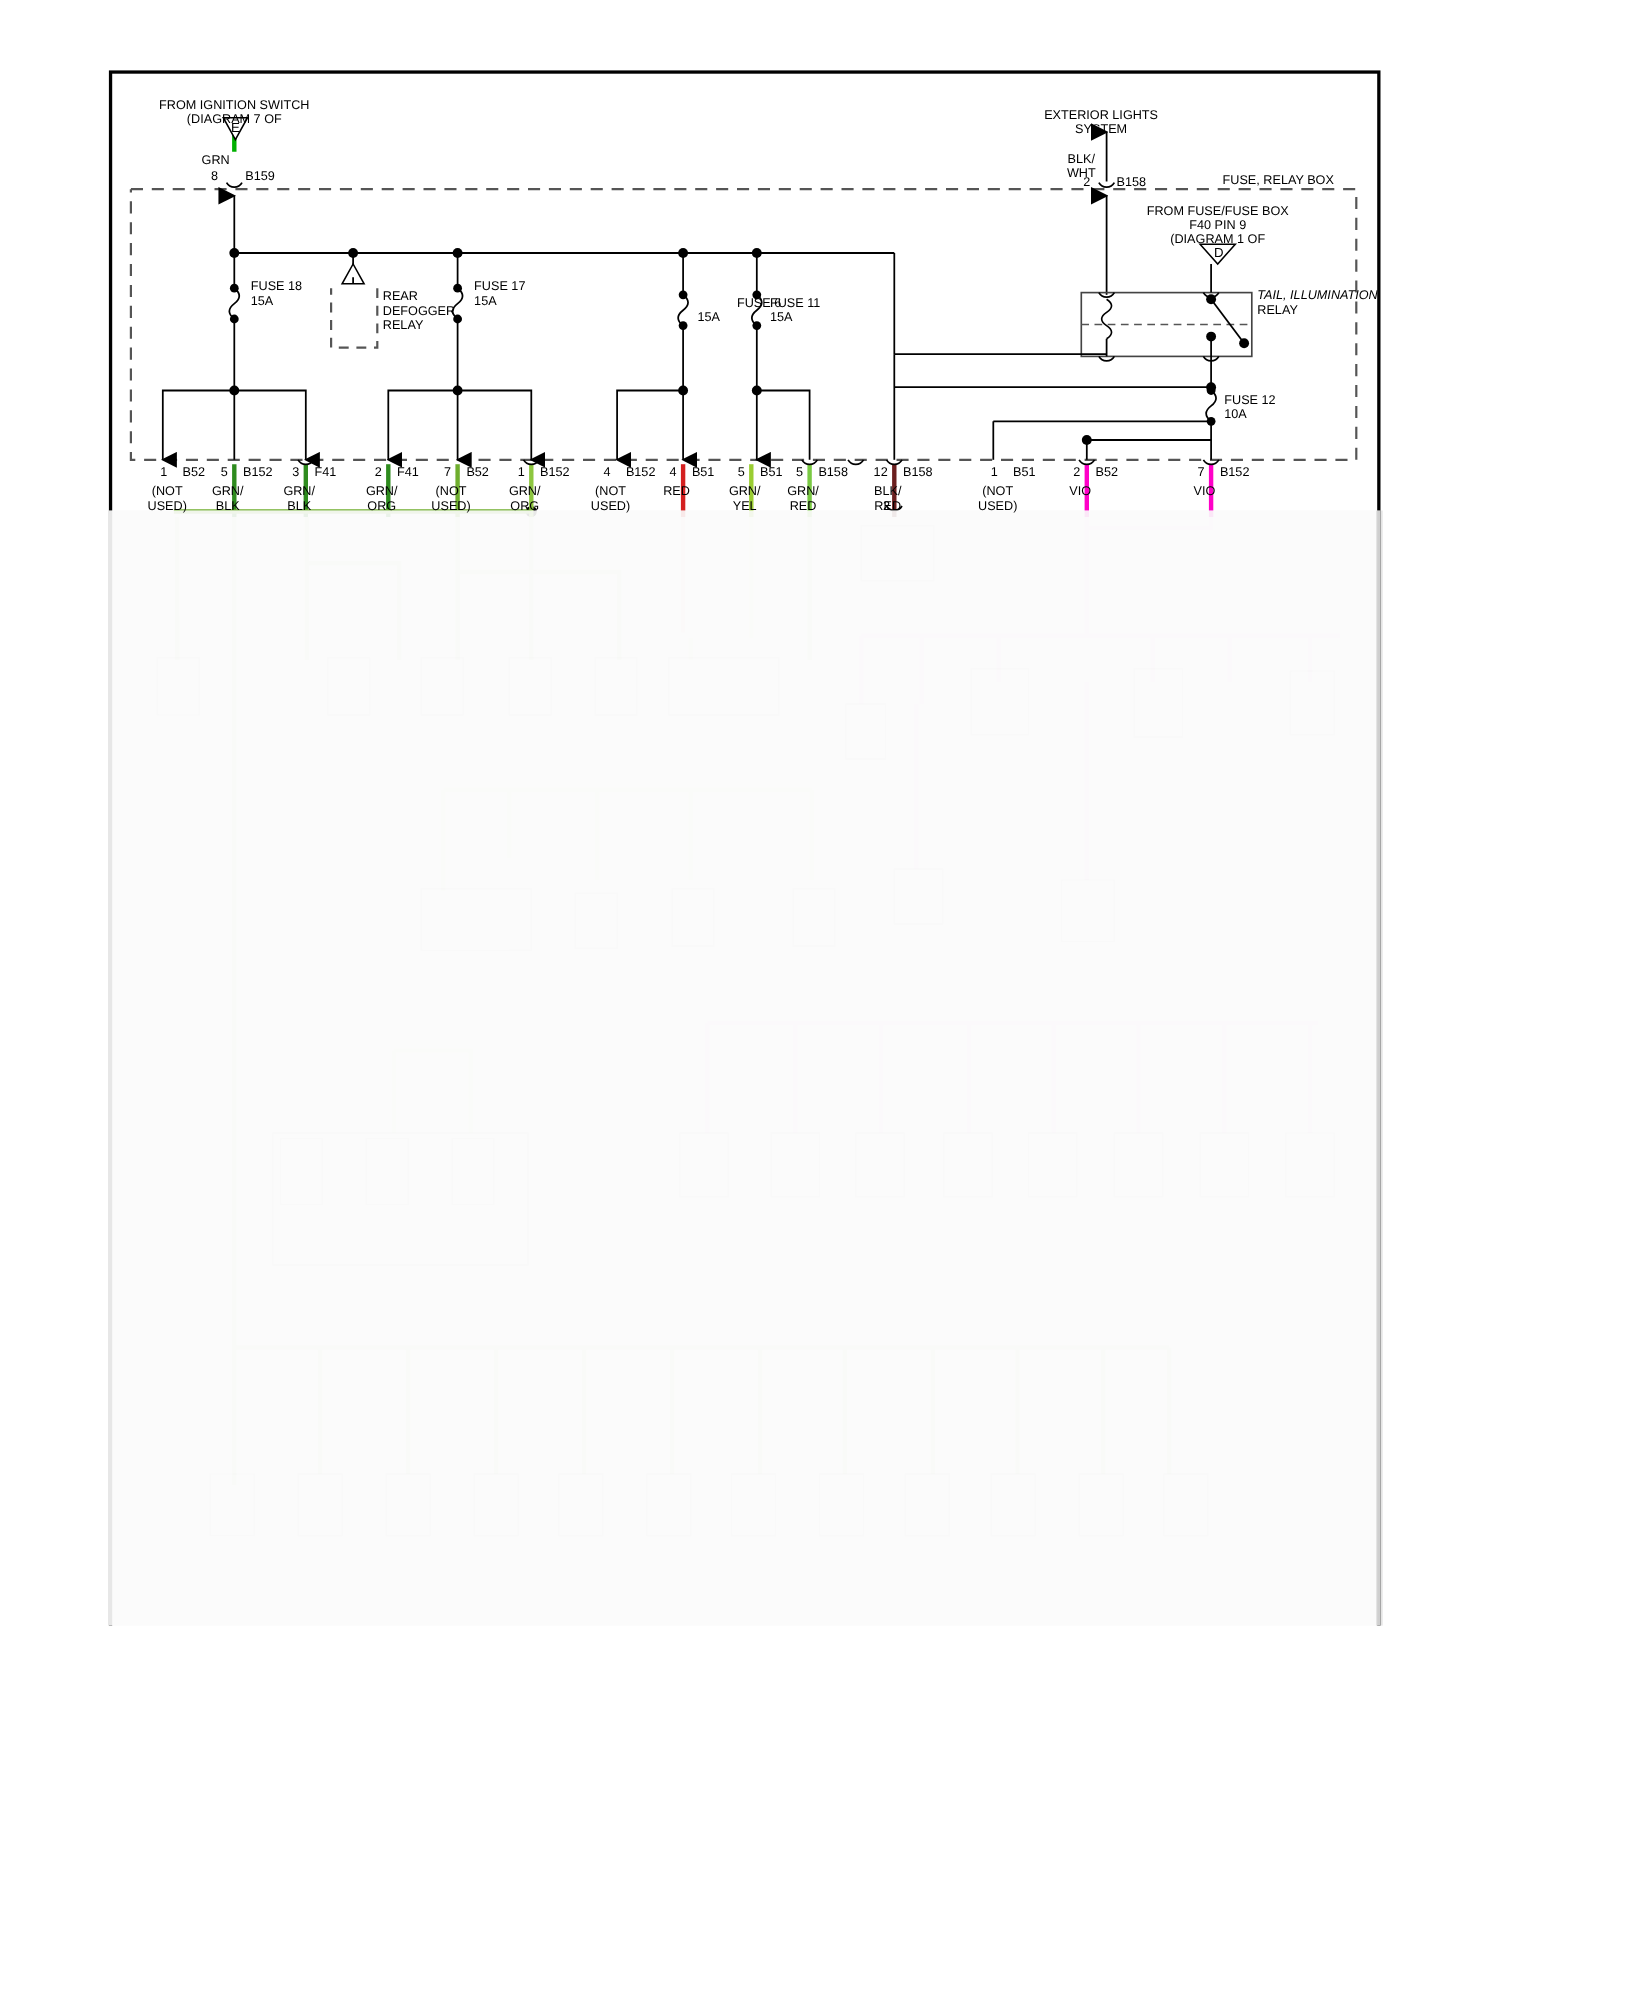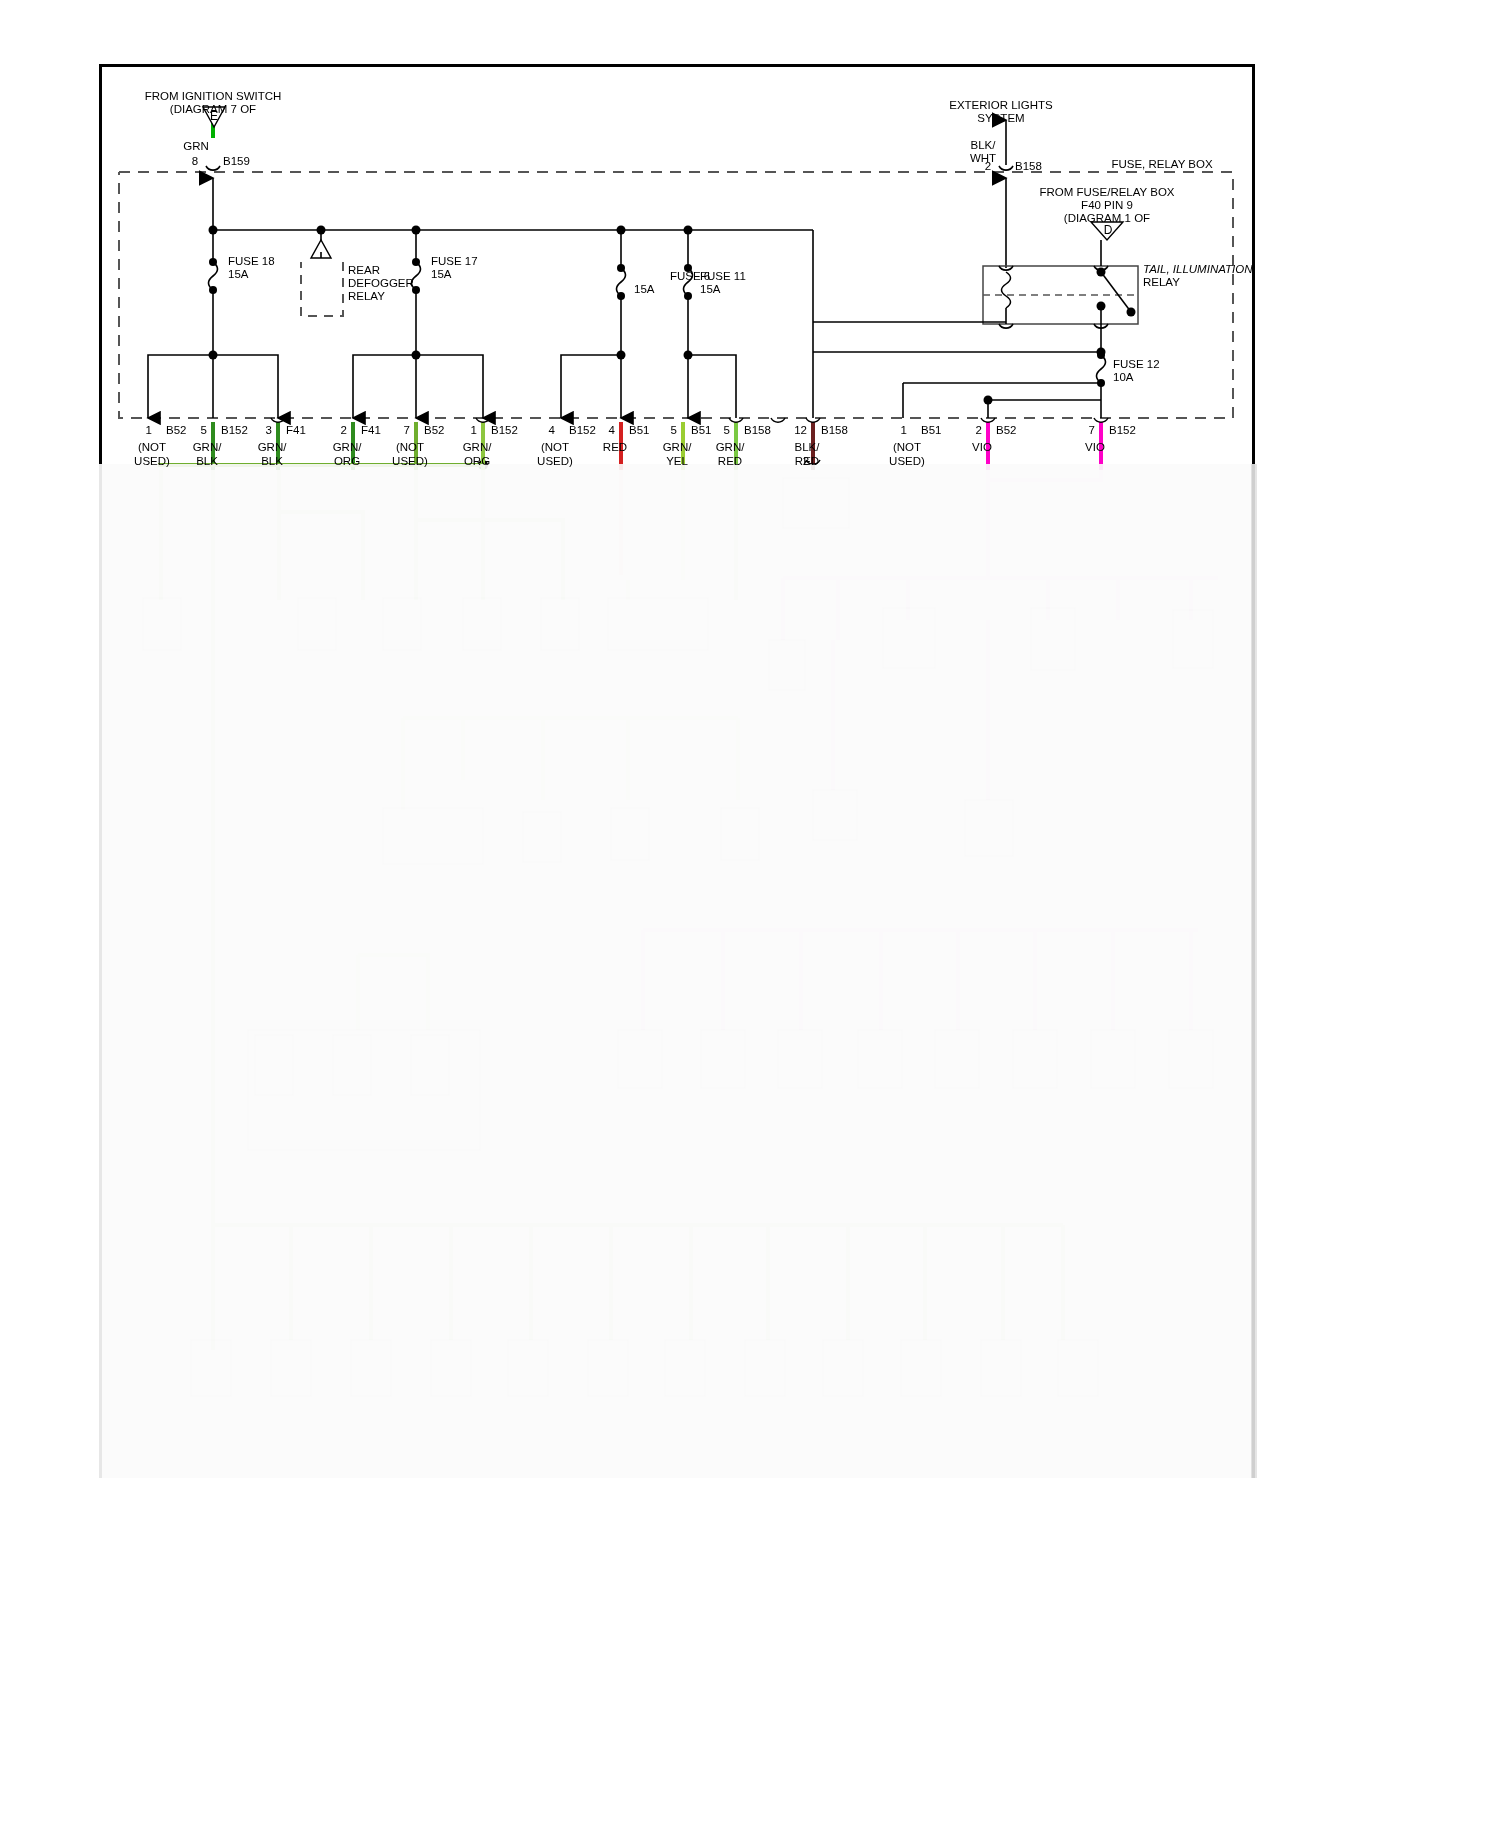--- a/index.html
+++ b/index.html
@@ -279,21 +279,21 @@
 
   <div class="t tc" style="left:958px;top:99px;">EXTERIOR LIGHTS</div>
   <div class="t tc" style="left:958px;top:112px;">SYSTEM</div>
   <div class="t tc" style="left:940px;top:139px;line-height:13px;">BLK/
 WHT</div>
   <div class="t tc" style="left:945px;top:160px;">2</div>
   <div class="t tl" style="left:972px;top:160px;">B158</div>
 
   <div class="t tc" style="left:1119px;top:158px;">FUSE, RELAY BOX</div>
 
-  <div class="t tc" style="left:1064px;top:186px;">FROM FUSE/RELAY BOX</div>
+  <div class="t tc" style="left:1064px;top:186px;">FROM FUSE/FUSE BOX</div>
   <div class="t tc" style="left:1064px;top:199px;">F40 PIN 9</div>
   <div class="t tc" style="left:1064px;top:212px;">(DIAGRAM 1 OF</div>
   <div class="t tc" style="left:1065px;top:224px;font-size:12px;">D</div>
 
   <div class="t tl" style="left:185px;top:255px;">FUSE 18</div>
   <div class="t tl" style="left:185px;top:268px;">15A</div>
   <div class="t tl" style="left:388px;top:255px;text-align:right;">FUSE 17</div>
   <div class="t tl" style="left:388px;top:268px;">15A</div>
   <div class="t tl" style="left:591px;top:270px;padding-left:36px;">FUSE 6</div>
   <div class="t tl" style="left:591px;top:283px;">15A</div>

